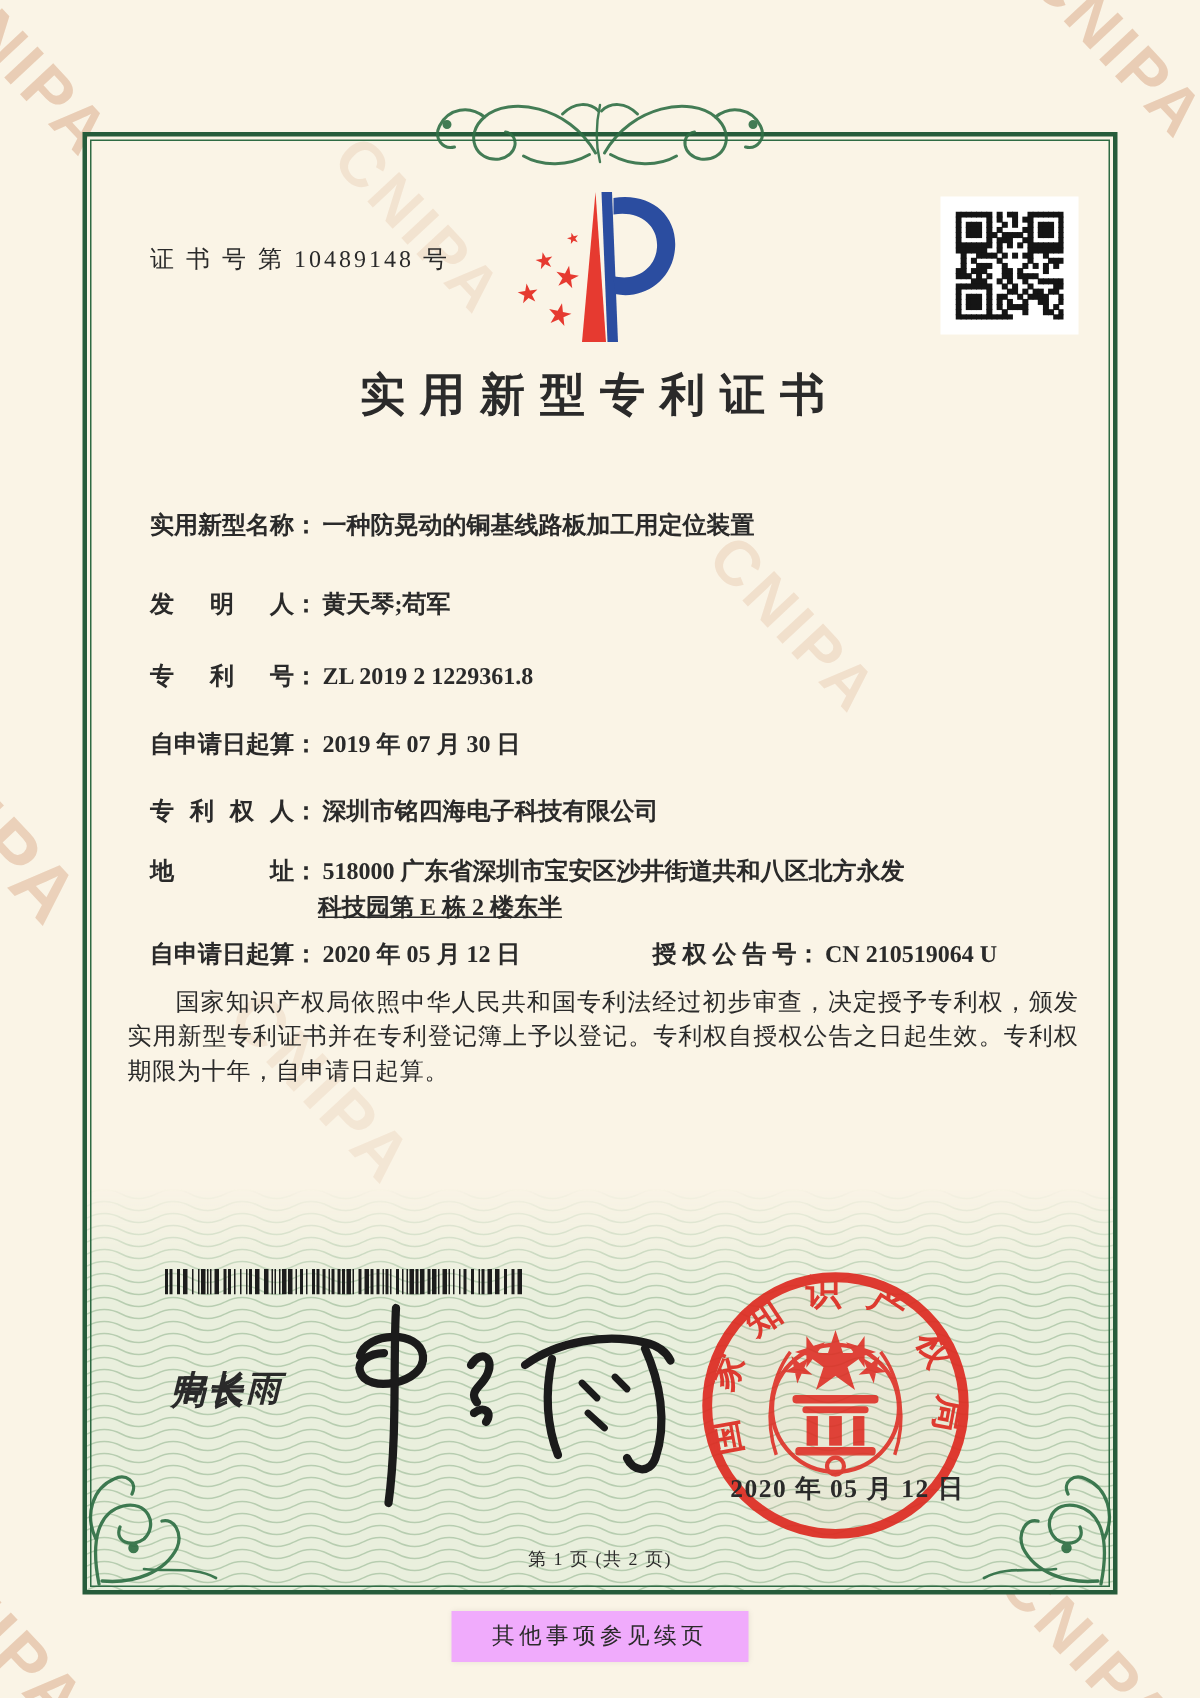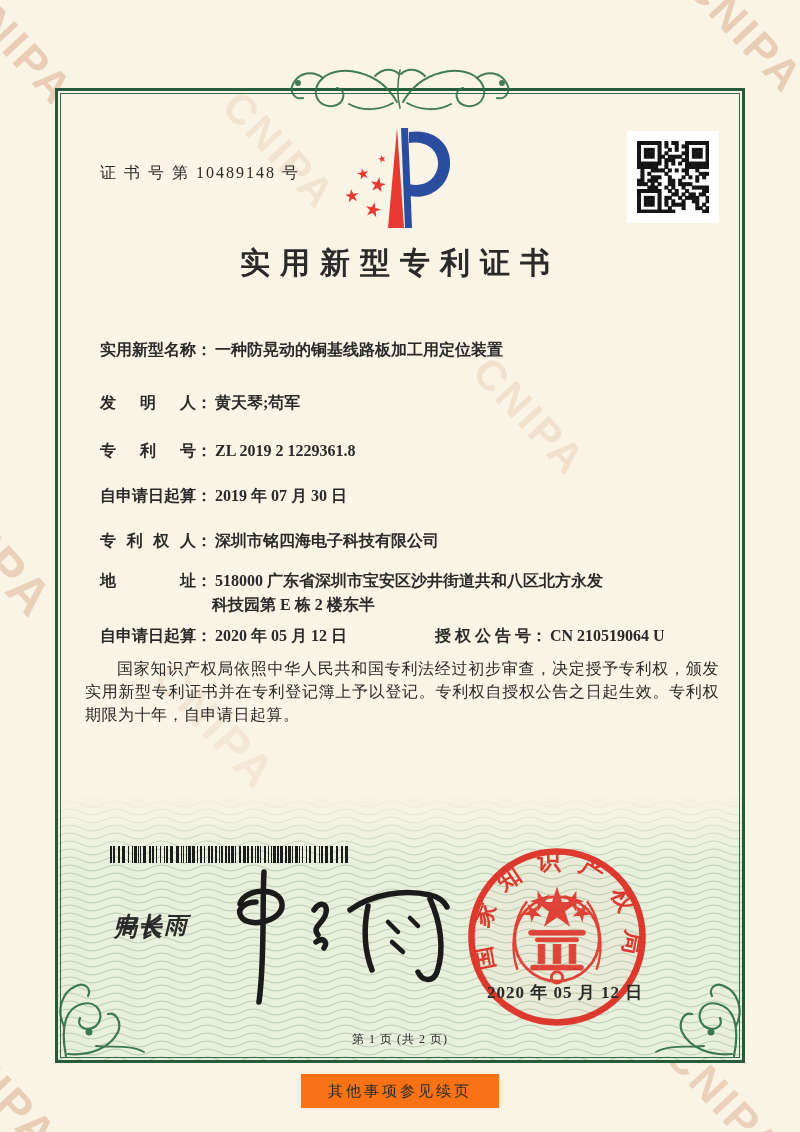--- a/index.html
+++ b/index.html
@@ -36,21 +36,21 @@
   .paras p{margin:0;text-indent:2em;}
   
   .barcode{left:110px;top:846px;z-index:4;}
   .sig-label{left:114px;font-size:23px;letter-spacing:2px;z-index:4;font-weight:600;font-style:italic;}
   .signature{left:222px;top:866px;z-index:4;}
   .seal{left:463px;top:843px;z-index:4;}
   .sealdate{left:480px;top:981px;width:170px;text-align:center;font-size:17px;
             font-weight:700;z-index:5;letter-spacing:1px;}
   .pageinfo{left:0;right:0;top:1031px;text-align:center;font-size:12px;z-index:4;
             letter-spacing:1px;}
-  .notebox{left:301px;top:1074px;width:198px;height:34px;background:#f97316;
+  .notebox{left:301px;top:1074px;width:198px;height:34px;background:#f0abfc;
            box-shadow:0 0 4px rgba(0,0,0,0.08);z-index:4;text-align:center;
            line-height:34px;font-size:15px;letter-spacing:3px;}
   .orn{z-index:3;pointer-events:none;}
 </style>
 </head>
 <body>
 
 <div class="wm" style="left:-18px;top:-28px;font-size:44px;opacity:.5;">CNIPA</div>
 <div class="wm" style="left:712px;top:-40px;font-size:44px;opacity:.5;">CNIPA</div>
 <div class="wm" style="left:248px;top:82px;font-size:42px;opacity:.22;">CNIPA</div>
@@ -386,21 +386,21 @@
 </div>
 <div class="row" style="top:486px;">
   <span class="lbl">自申请日起算</span><span>：</span><span class="val">2019 年 07 月 30 日</span>
 </div>
 <div class="row" style="top:531px;">
   <span class="lbl">专利权人</span><span>：</span><span class="val">深圳市铭四海电子科技有限公司</span>
 </div>
 <div class="row" style="top:571px;">
   <span class="lbl">地址</span><span>：</span><span class="val">518000 广东省深圳市宝安区沙井街道共和八区北方永发</span>
 </div>
-<div class="row" style="top:595px;left:212px;">
+<div class="row" style="top:595px;left:212px;text-decoration:underline;">
   <span>科技园第 E 栋 2 楼东半</span>
 </div>
 <div class="row" style="top:626px;">
   <span class="lbl">自申请日起算</span><span>：</span><span class="val">2020 年 05 月 12 日</span>
   <span class="row2lbl">
     <span class="lbl">授权公告号</span><span>：</span><span class="val">CN 210519064 U</span>
   </span>
 </div>
 
 <div class="abs paras">

